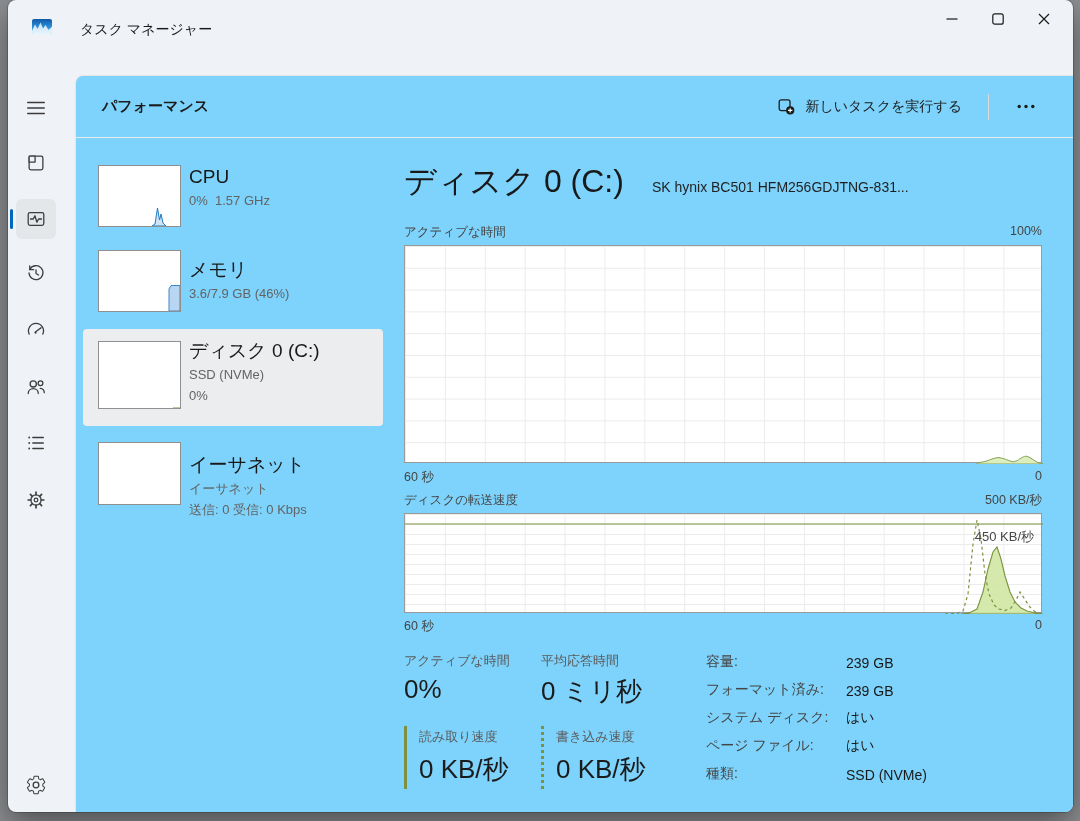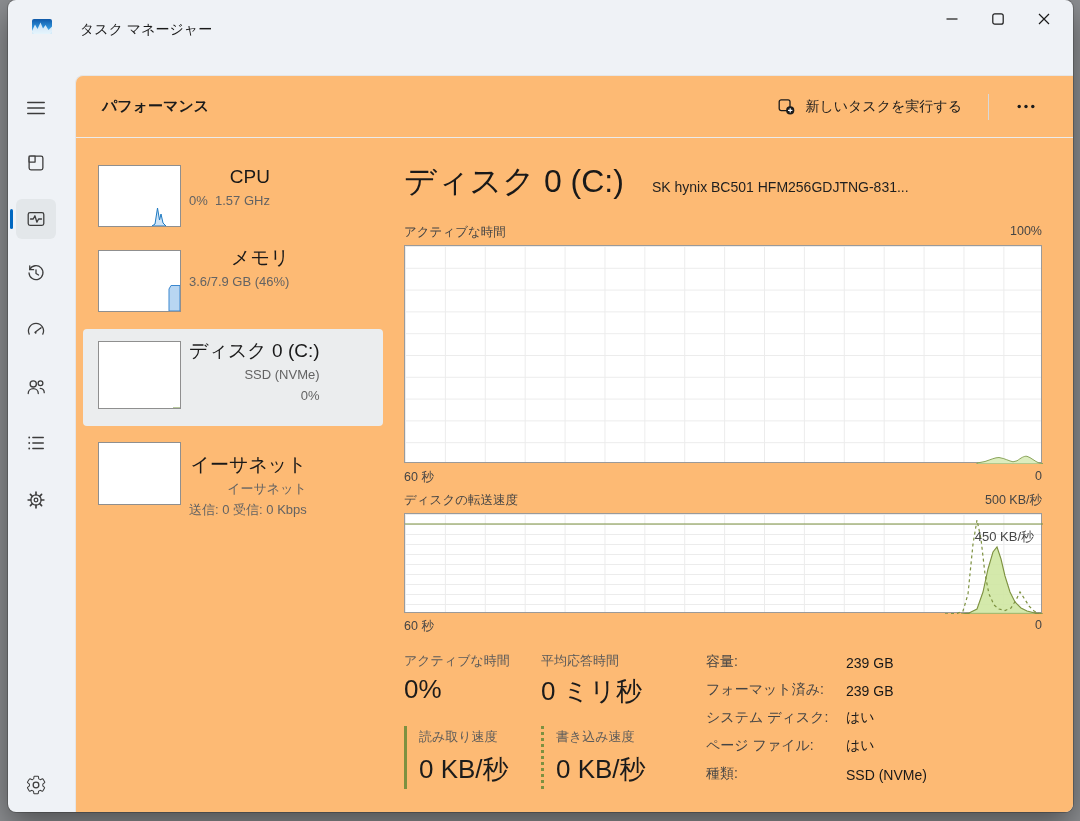--- a/index.html
+++ b/index.html
@@ -21,34 +21,34 @@
   .win-btn { width:46px; height:34px; display:flex; align-items:center; justify-content:center; }
 
   
   .side-btn { position:absolute; left:8px; width:40px; height:40px; border-radius:6px;
               display:flex; align-items:center; justify-content:center; }
   .side-btn.selected { background:#e3e7ea; }
   .accent-pill { position:absolute; left:2px; width:3px; height:20px; border-radius:2px; }
   .side-btn svg { stroke:#3c3c3c; fill:none; stroke-width:1.4; stroke-linecap:round; stroke-linejoin:round; }
 
   
-  .card { position:absolute; left:67px; top:75px; right:0; bottom:0; background:#fdba74;
+  .card { position:absolute; left:67px; top:75px; right:0; bottom:0; background:#7dd3fc;
           border-radius:8px 0 8px 0; border-top:1px solid #e6e6e6; border-left:1px solid #e6e6e6; }
 
   .card-header { position:absolute; left:0; right:0; top:0; height:62px; display:flex; align-items:center;
                  padding:0 26px; border-bottom:1px solid #ebebeb; }
   .header-title { font-size:15px; font-weight:700; color:#1b1b1b; }
   .header-spacer { flex:1; }
   .newtask-btn { display:flex; align-items:center; gap:10px; font-size:14px; color:#1b1b1b;
                  padding:7px 10px; border-radius:4px; }
   .header-divider { width:1px; height:26px; background:#d9d9d9; margin:0 16px; }
   .more-btn { padding:8px 12px; border-radius:4px; display:flex; align-items:center; }
 
   
-  .perf-item { position:absolute; left:7px; width:300px; border-radius:4px;text-align:right; }
+  .perf-item { position:absolute; left:7px; width:300px; border-radius:4px; }
   .perf-item.selected { background:#ebedee; }
   .mini { position:absolute; background:#fff; border:1px solid #8f8f8f; }
   .mini svg { display:block; }
   .ptxt { position:absolute; left:106px; }
   .perf-title { font-size:19px; color:#191919; line-height:27px; white-space:nowrap; }
   .perf-sub { font-size:13px; color:#636363; line-height:21px; white-space:pre; }
 
   
   .main-title-row { position:absolute; left:328px; top:84px; display:flex; align-items:baseline; }
   .disk-title { font-size:32px; font-weight:400; color:#191919; white-space:nowrap; }
@@ -203,21 +203,21 @@
           <div class="perf-sub">0%  1.57 GHz</div>
         </div>
       </div>
 
       <div class="perf-item" style="top:168px;height:82px">
         <div class="mini" style="left:15px;top:6px;width:83px;height:62px">
           <svg width="81" height="60" viewBox="0 0 81 60">
               <path d="M70,60 L70,38 L72,34.5 L81,34.5 L81,60 Z" fill="#b8d6f2" stroke="#3b87cf" stroke-width="1"></path>
             </svg>
         </div>
-        <div class="ptxt" style="top:0">
+        <div class="ptxt" style="top:12px">
           <div class="perf-title">メモリ</div>
           <div class="perf-sub">3.6/7.9 GB (46%)</div>
         </div>
       </div>
 
       <div class="perf-item selected" style="top:253px;height:97px">
         <div class="mini" style="left:15px;top:12px;width:83px;height:68px">
           <svg width="81" height="66" viewBox="0 0 81 66">
               <path d="M74,65.5 L81,65.5" stroke="#b9c9a0" stroke-width="1" fill="none"></path>
             </svg>

